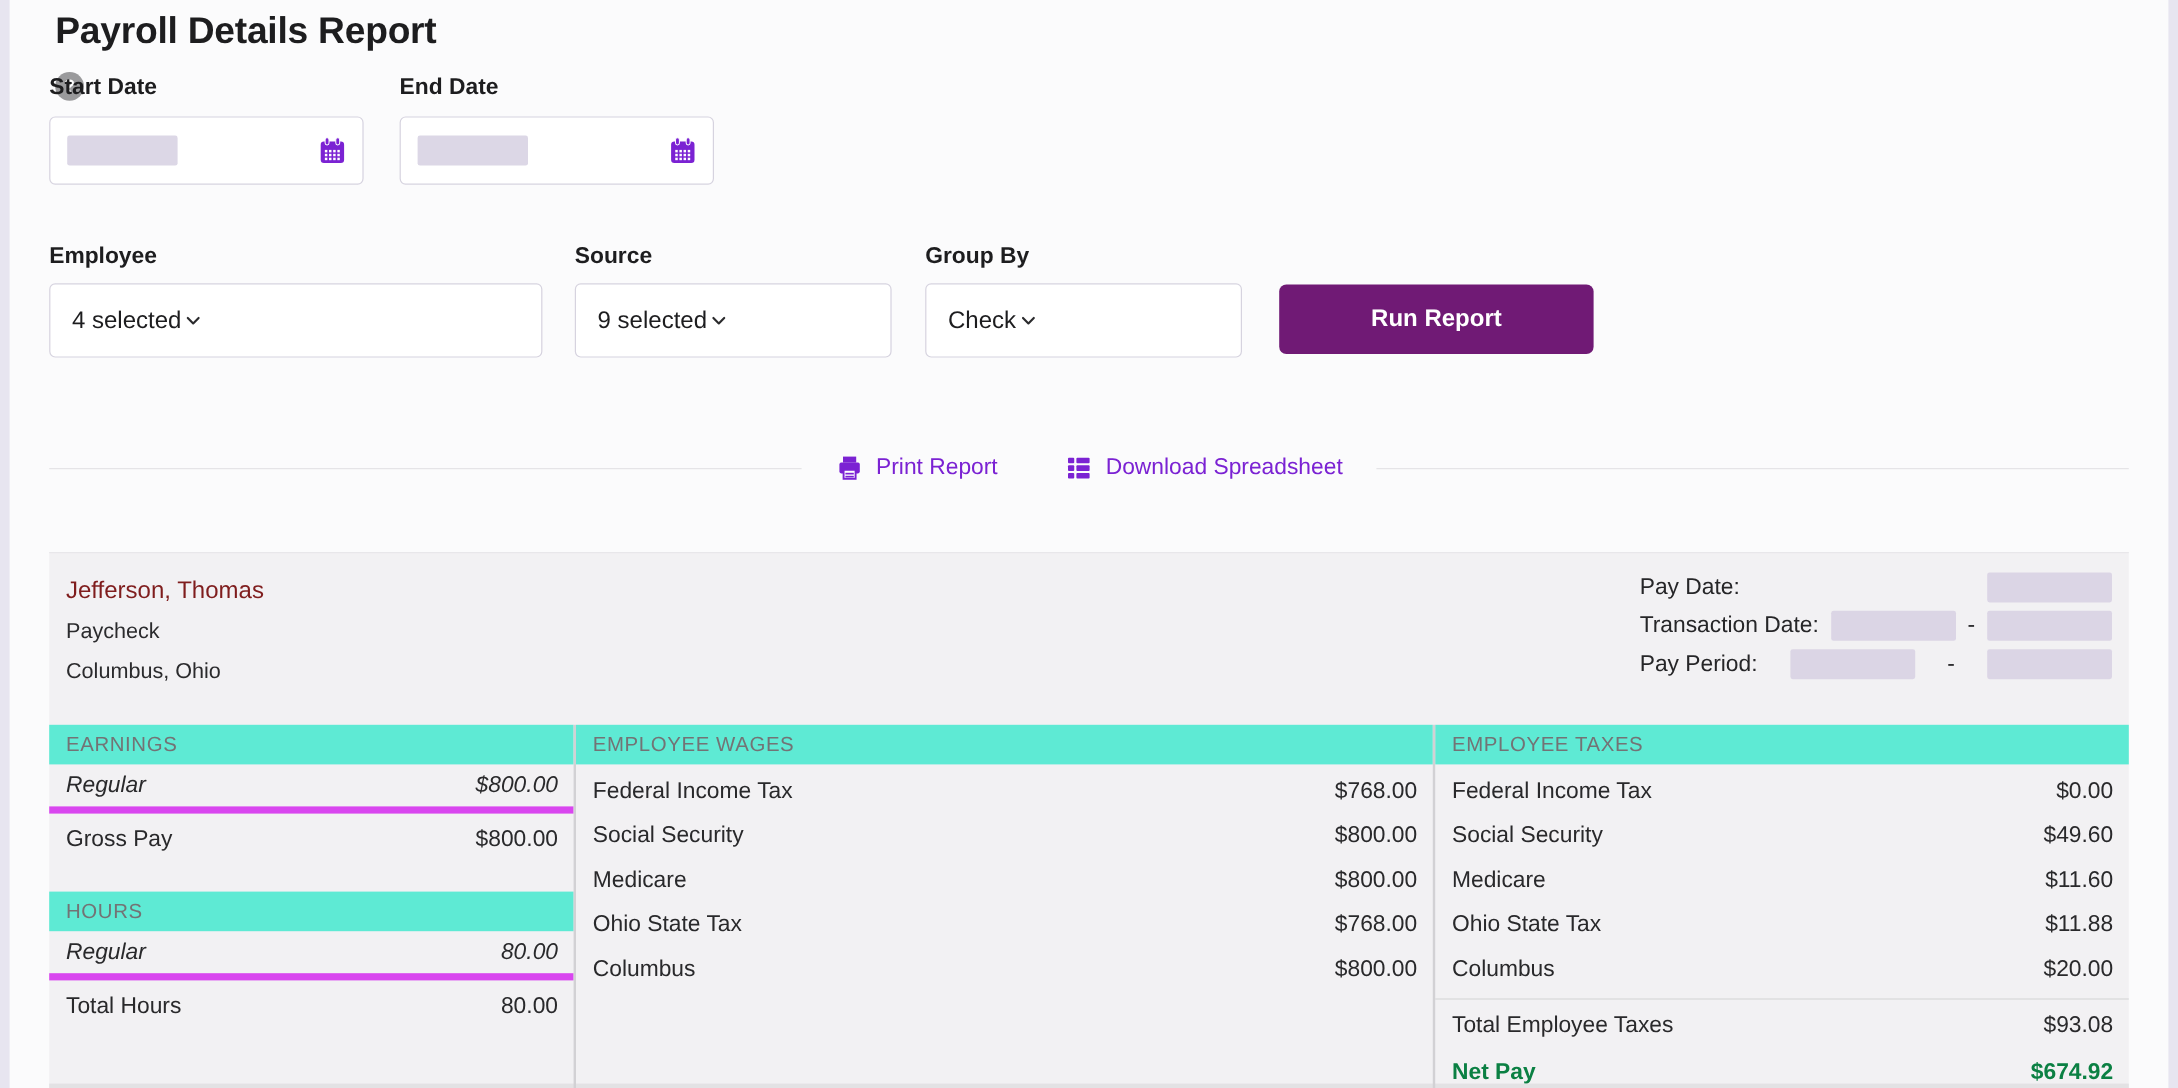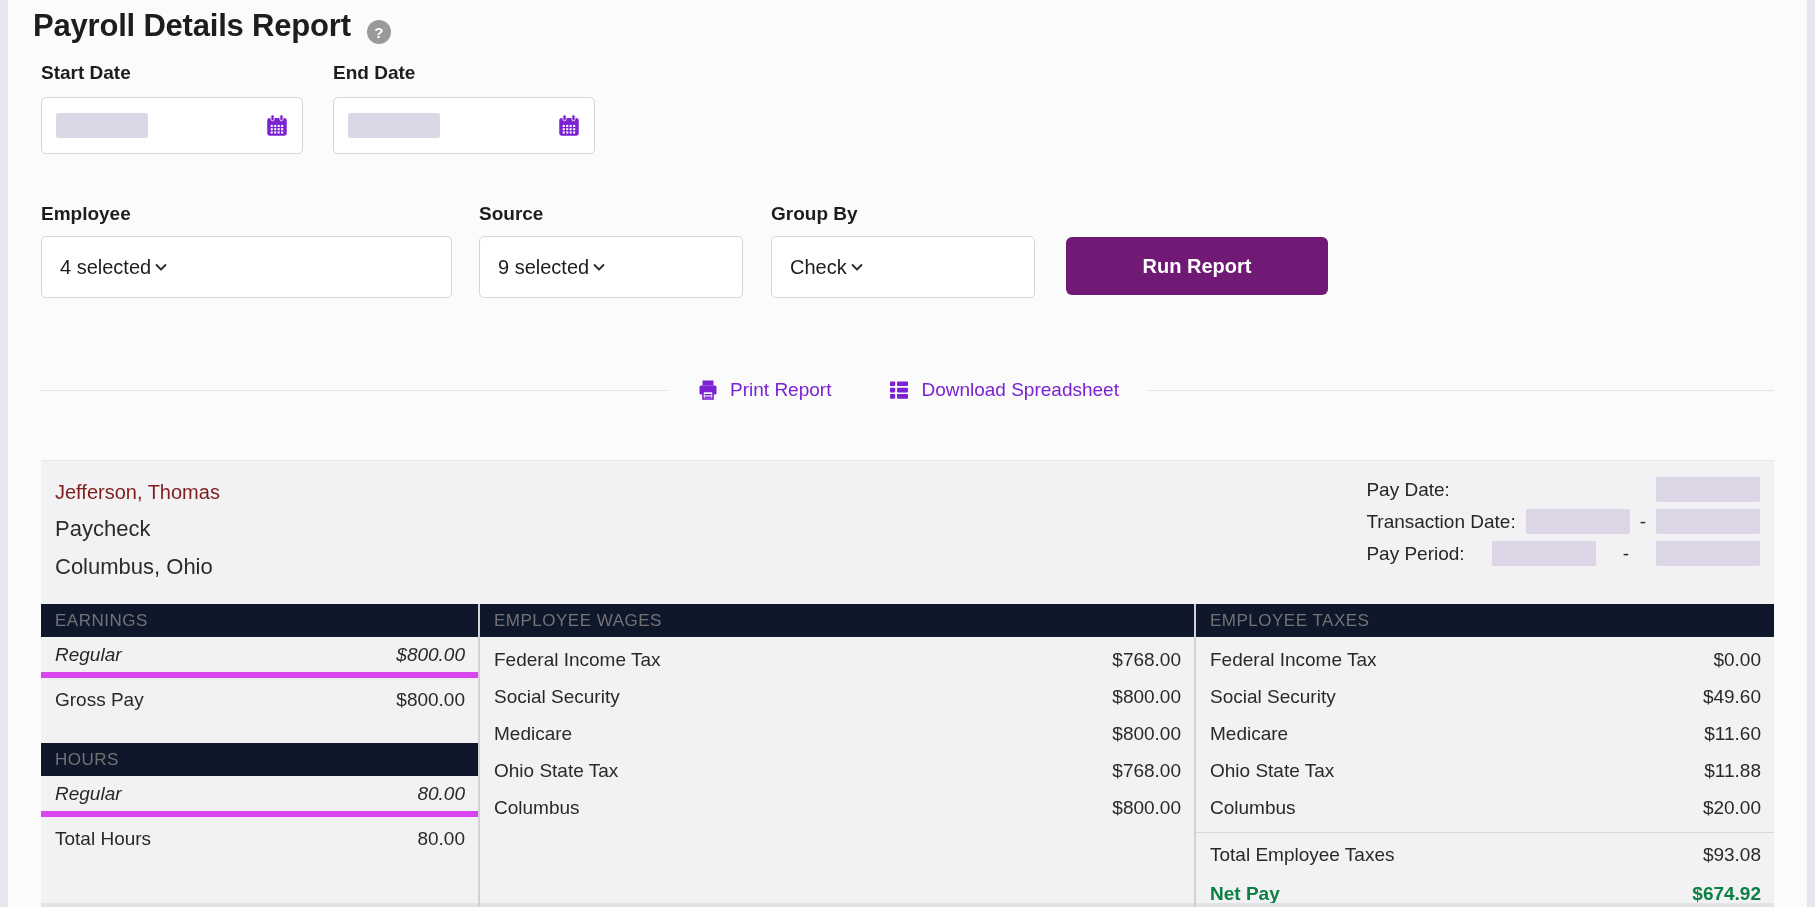--- a/index.html
+++ b/index.html
@@ -11,22 +11,22 @@
   }
   .viewport{
     position:relative;
     width:1815px; height:907px;
     background:#fbfbfc;
     border-left:8px solid #e7e5f0;
     border-right:8px solid #e7e5f0;
   }
   
   .title-row{
-    position:absolute; left:25px; top:8px;
-    display:flex; align-items:flex-end; gap:16px;
+    position:absolute; left:38px; top:8px;
+    display:flex; align-items:flex-start; gap:16px;flex-direction:column;
   }
   .title-row h1{
     font-size:31px; font-weight:700; color:#1d1d1f; letter-spacing:-0.2px;
   }
   .help-badge{
     width:24px; height:24px; border-radius:50%;
     background:#9a9a9c; color:#ffffff;
     font-size:15px; font-weight:700;
     display:flex; align-items:center; justify-content:center;
     cursor:pointer; user-select:none;
@@ -85,41 +85,41 @@
     font-size:19px; color:#7b22d3;
   }
   
   .card{
     position:absolute; left:33px; right:33px; top:460px; bottom:0;
     background:#f2f1f3; border-top:1px solid #e8e7ea;
   }
   .card-header{ position:relative; height:143px; }
   .emp-block{ position:absolute; left:14px; top:20px; }
   .emp-name{ font-size:20px; color:#7f1d1d; margin-bottom:12px; }
-  .emp-line{ font-size:22px; color:#2b2b2d; margin-bottom:12px; }
+  .emp-line{ font-size:18px; color:#2b2b2d; margin-bottom:12px; }
   .meta-block{ position:absolute; right:14px; top:16px; }
   .meta-row{
     display:flex; align-items:center; justify-content:space-between;
     gap:10px; margin-bottom:7px;
     font-size:19px; color:#262628;
   }
   .meta-row .redact{ width:104px; height:25px; background:#dbd5e5; }
   .meta-sep{ color:#262628; }
   
   .columns{
     position:absolute; left:0; right:0; top:143px; bottom:0;
     display:flex; align-items:stretch;
   }
   .vdiv{ width:2px; background:#d2d1d4; z-index:2; }
   .col{ position:relative; }
   .col-earnings{ width:437px; }
   .col-wages{ flex:1; }
   .col-taxes{ width:578px; }
   .sec-header{
-    height:33px; background:#0f172a;
+    height:33px; background:#5eead4;
     display:flex; align-items:center; padding:0 14px;
     font-size:17px; color:#737375; letter-spacing:0.5px;
   }
   .trow{
     display:flex; align-items:center; justify-content:space-between;
     padding:0 13px 0 14px; font-size:19px; color:#29292b;
   }
   .col-earnings .trow{ height:41px; }
   .trow.divided{ border-bottom:6px solid #d946ef;font-style:italic; }
   .trow.tall{ height:44px; }

